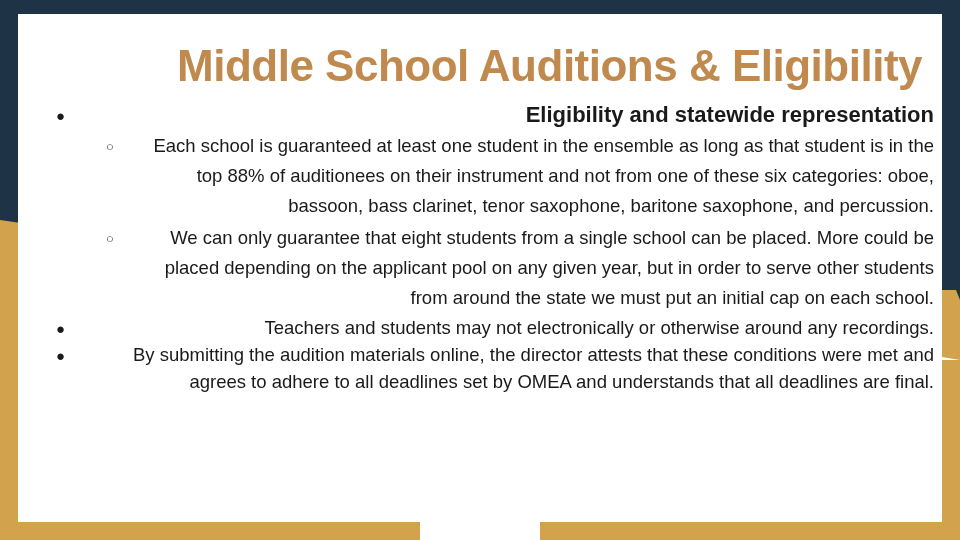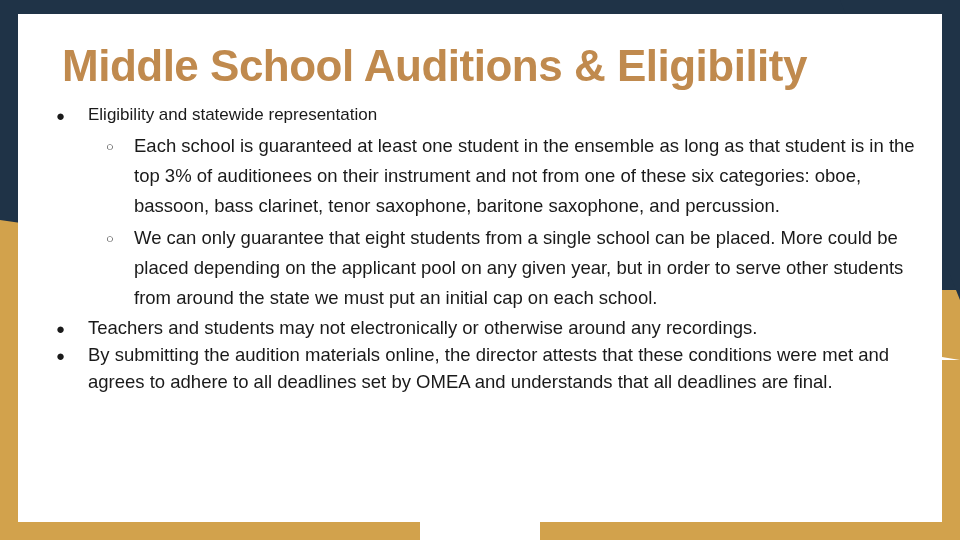--- a/index.html
+++ b/index.html
@@ -11,20 +11,21 @@
     height: 540px;
     overflow: hidden;
     font-family: "Liberation Sans", sans-serif;
   }
   .slide {
     position: relative;
     width: 960px;
     height: 540px;
     background: #ffffff;
     overflow: hidden;
+    text-align: right;
   }
   
   .bg-navy {
     position: absolute;
     left: 0;
     top: 0;
     width: 960px;
     height: 300px;
     background: #1f3347;
   }
@@ -117,22 +118,22 @@
   }
   ul.lvl1 > li > .marker {
     position: absolute;
     left: 22px;
     top: 0;
     font-size: 15px;
     line-height: 27px;
     color: #1a1a1a;
   }
   li.bold > .text {
-    font-weight: normal;
-    font-size: 17px;
+    font-weight: bold;
+    font-size: 22px;
   }
   ul.lvl2 {
     list-style: none;
     margin: 2px 0 0 0;
     padding: 0;
   }
   ul.lvl2 > li {
     position: relative;
     padding-left: 46px;
     margin: 0 0 2px 0;
@@ -165,21 +166,21 @@
 
     <div class="body">
       <ul class="lvl1">
 
         <li class="bold">
           <span class="marker">●</span>
           <span class="text">Eligibility and statewide representation</span>
           <ul class="lvl2">
             <li>
               <span class="marker">○</span>
-              <span class="text">Each school is guaranteed at least one student in the ensemble as long as that student is in the top 3% of auditionees on their instrument and not from one of these six categories: oboe, bassoon, bass clarinet, tenor saxophone, baritone saxophone, and percussion.</span>
+              <span class="text">Each school is guaranteed at least one student in the ensemble as long as that student is in the top 88% of auditionees on their instrument and not from one of these six categories: oboe, bassoon, bass clarinet, tenor saxophone, baritone saxophone, and percussion.</span>
             </li>
             <li>
               <span class="marker">○</span>
               <span class="text">We can only guarantee that eight students from a single school can be placed. More could be placed depending on the applicant pool on any given year, but in order to serve other students from around the state we must put an initial cap on each school.</span>
             </li>
           </ul>
         </li>
 
         <li>
           <span class="marker">●</span>

